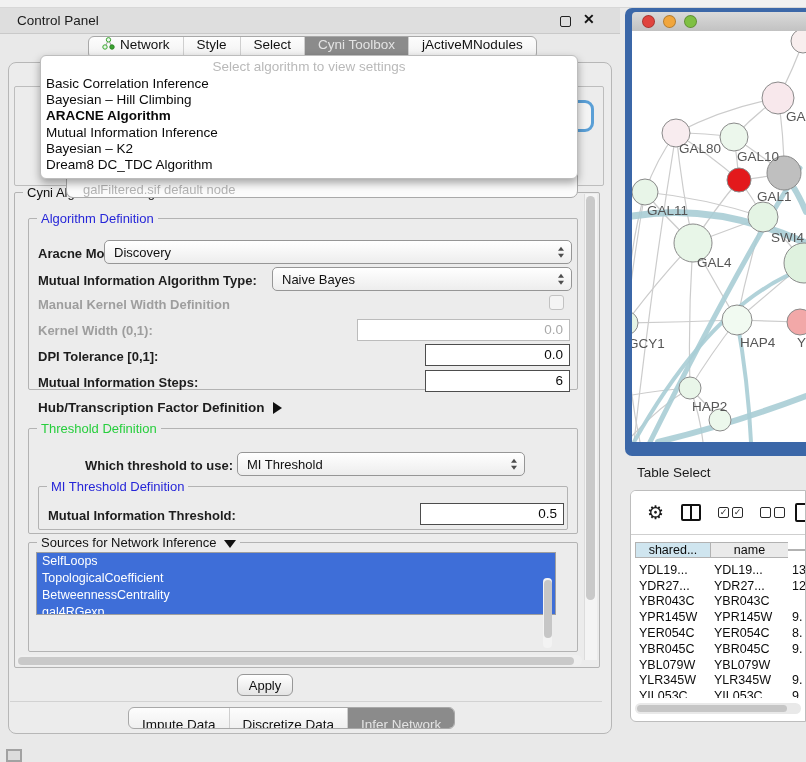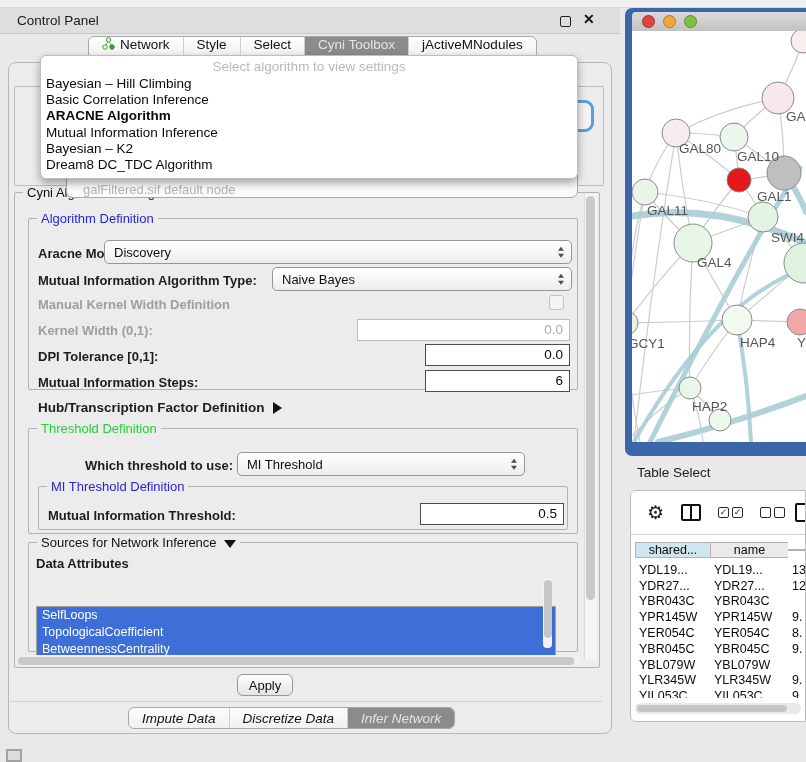--- a/index.html
+++ b/index.html
@@ -50,37 +50,37 @@
 
   .tfield { position:absolute; height:22px; background:#ffffff; border:1px solid #4d4d4d; font-size:13.5px; color:#0a0a0a; text-align:right; padding:0 6px; line-height:20px; }
   .tfield.dis { border:1px solid #bcbcbc; color:#a9a9a9; }
 
   .chk { position:absolute; width:15px; height:15px; border:1px solid #c2c2c2; border-radius:3px; background:#f4f4f4; }
 
   .arrow-right { display:inline-block; width:0; height:0; border-top:6px solid transparent; border-bottom:6px solid transparent; border-left:9px solid #111; margin-left:8px; vertical-align:middle; }
   .arrow-down { display:inline-block; width:0; height:0; border-left:6px solid transparent; border-right:6px solid transparent; border-top:8px solid #111; margin-left:7px; vertical-align:middle; }
 
   
-  .attr-list { position:absolute; left:36px; top:606px; width:520px; height:56px; background:#ffffff; border:1px solid #9f9f9f; overflow:hidden; }
+  .attr-list { position:absolute; left:36px; top:552px; width:520px; height:63px; background:#ffffff; border:1px solid #9f9f9f; overflow:hidden; }
   .attr-item { height:17px; background:#3e6ed8; color:#ffffff; font-size:12.5px; line-height:16px; padding-left:5px; }
   .attr-vscroll { position:absolute; left:543px; top:578px; width:9px; height:70px; background:#f3f3f3; border-radius:4px; }
   .attr-vthumb { position:absolute; left:543.5px; top:580px; width:8px; height:58px; background:#c6c6c6; border-radius:4px; }
 
   
   .vscroll-track { position:absolute; left:584px; top:194px; width:13px; height:466px; background:#f4f4f4; border-left:1px solid #dcdcdc; }
   .vscroll-thumb { position:absolute; left:586px; top:196px; width:9px; height:404px; background:#c9c9c9; border-radius:5px; }
   .hscroll-track { position:absolute; left:16px; top:655px; width:566px; height:11px; background:#efefef; border-radius:6px; }
   .hscroll-thumb { position:absolute; left:18px; top:656.5px; width:556px; height:8px; background:#c9c9c9; border-radius:5px; }
 
   .apply-btn { position:absolute; left:237px; top:674px; width:56px; height:22px; background:linear-gradient(#ffffff,#e4e4e4); border:1px solid #979797; border-radius:6px; font-size:13px; color:#111; display:flex; align-items:center; justify-content:center; }
 
   .inner-bottom-line { position:absolute; left:10px; top:701px; width:592px; height:1px; background:#d2d2d2; }
 
   .bottom-tabbar { position:absolute; left:128px; top:707px; height:22px; display:flex; background:linear-gradient(#fdfdfd,#f0f0f0); border:1px solid #a8a8a8; border-radius:6px; overflow:hidden; z-index:4; }
-  .bottom-tabbar .tab { display:flex; align-items:center; padding:4px 13px; font-size:13.5px; color:#111; border-right:1px solid #cfcfcf; white-space:nowrap;font-style:italic; }
+  .bottom-tabbar .tab { display:flex; align-items:center; padding:16px 13px; font-size:13.5px; color:#111; border-right:1px solid #cfcfcf; white-space:nowrap; }
   .bottom-tabbar .tab:last-child { border-right:none; }
   .bottom-tabbar .tab.sel { background:#8b8b8b; color:#e3e3e3; }
 
   
   .net-frame { position:absolute; left:625px; top:8px; width:181px; height:448px; background:#3b67a8; border-radius:7px 0 0 7px; }
   .net-titlebar { position:absolute; left:632px; top:12px; width:174px; height:19px; background:linear-gradient(#dadada,#c2c2c2); border-radius:4px 0 0 0; display:flex; align-items:center; gap:8px; padding-left:10px; }
   .tl { width:13px; height:13px; border-radius:50%; border:1px solid rgba(0,0,0,0.25); }
   .net-canvas { position:absolute; left:632px; top:31px; width:174px; height:411px; background:#ffffff; overflow:hidden; }
 
   
@@ -146,22 +146,22 @@
 
   <div class="ghost-groupbox"></div>
   <div class="focus-ring"></div>
   <div class="ghost-combo">
     <span>galFiltered.sif default node</span>
   </div>
 
   <div class="popup">
     <div class="prompt">Select algorithm to view settings</div>
     <div id="popup-items">
+        <div class="item">Basic Correlation Inference</div>
         <div class="item">Bayesian – Hill Climbing</div>
-        <div class="item">Basic Correlation Inference</div>
         <div class="item bold">ARACNE Algorithm</div>
         <div class="item">Mutual Information Inference</div>
         <div class="item">Bayesian – K2</div>
         <div class="item">Dream8 DC_TDC Algorithm</div>
       </div>
   </div>
 
   <div class="groupbox" style="left:14px;top:192px;width:586px;height:476px;">
     <span class="gb-title">Cyni Algorithm Settings</span>
   </div>

